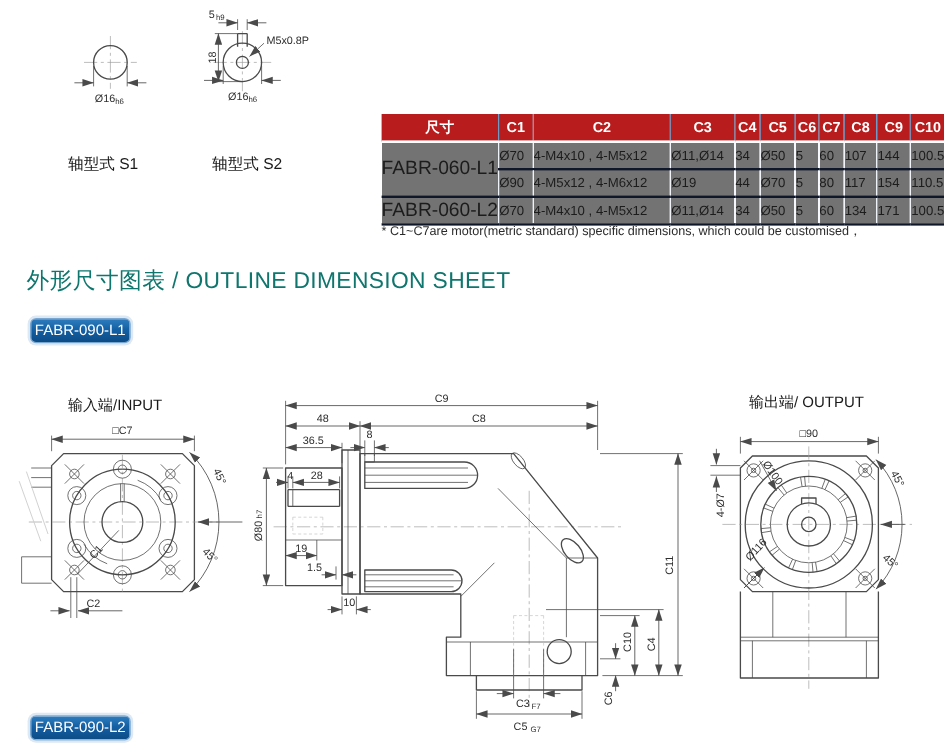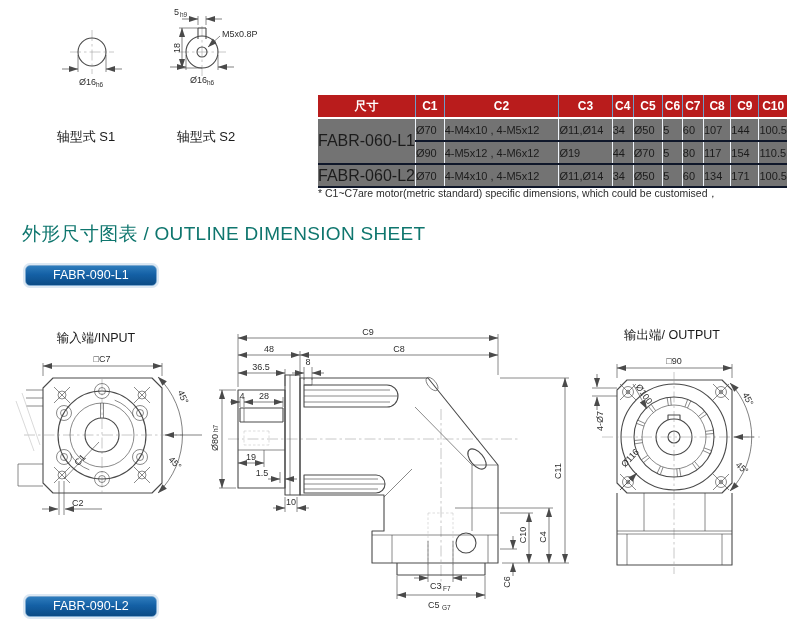--- a/index.html
+++ b/index.html
@@ -17,21 +17,21 @@
   #spec-table td:last-child{border-right:none;}
   #spec-table tr.group-sep td{border-top:1px solid #fff;}
   #spec-table td.model{font-size:16px;}
 
   #notes{position:absolute;left:318px;top:186px;width:470px;font-size:10.5px;color:#2b2b2b;line-height:1.35;}
   #notes div{white-space:nowrap;}
 
   #section-heading{position:absolute;left:22px;top:221px;font-size:19px;font-weight:normal;
     color:#0f766e;letter-spacing:.3px;}
 
-  .badge{position:absolute;left:25px;color:#fff;font-size:12.5px;padding:2px 27px 3px;
+  .badge{position:absolute;left:25px;color:#fff;font-size:12.5px;padding:2px 3px 3px;
     border-radius:5px;background:linear-gradient(180deg,#2e7cbc 0%,#1460a5 45%,#0c4c86 100%);
     border:1px solid #7aa7cf;box-shadow:0 0 0 2px #dce8f3;}
   #badge-l1{top:265px;}
   #badge-l2{top:596px;}
 
   
   svg .ol{stroke:#4a4a4a;stroke-width:1.1;fill:none;stroke-linejoin:round;}
   svg .tl{stroke:#4a4a4a;stroke-width:.65;fill:none;}
   svg .dim{stroke:#4a4a4a;stroke-width:.7;fill:none;}
   svg .cl{stroke:#9a9a9a;stroke-width:.55;fill:none;stroke-dasharray:11 3 2.5 3;}

